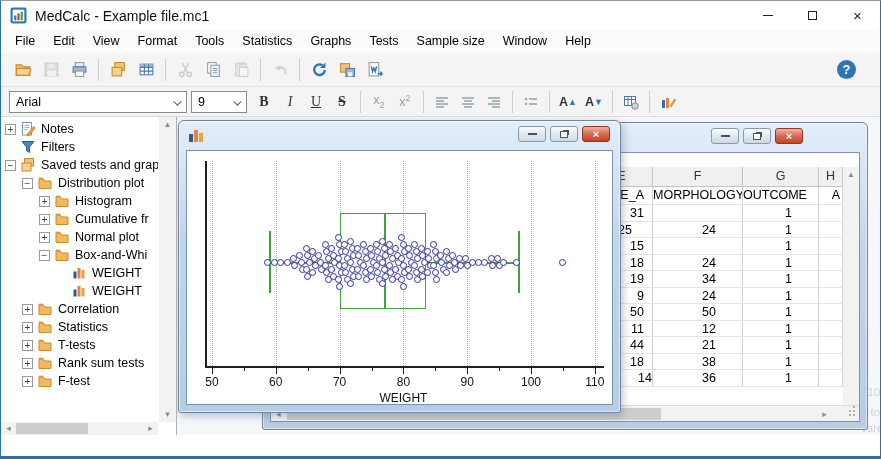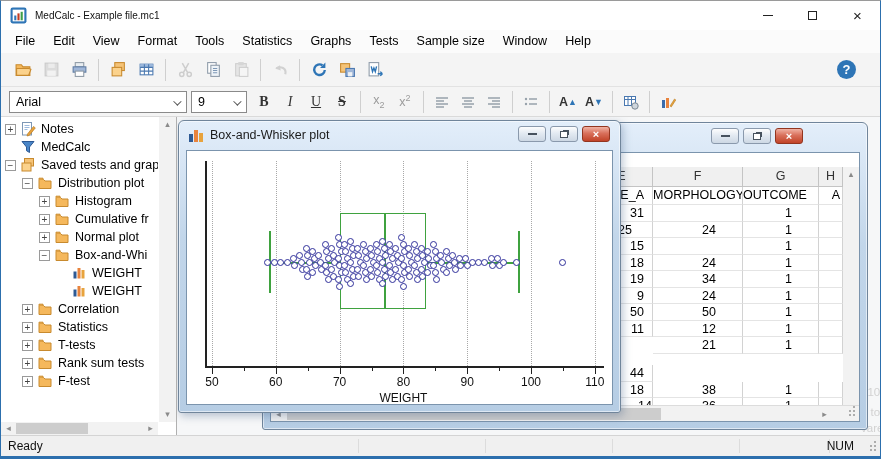--- a/index.html
+++ b/index.html
@@ -3,21 +3,21 @@
 <meta charset="utf-8">
 <style>
   html,body{margin:0;padding:0;background:#d8d8d8;}
   *{box-sizing:border-box;}
   .app{position:relative;width:881px;height:459px;background:#fff;
        border:1px solid #2c6fad;border-top:1px solid #9a9a9a;border-bottom:3px solid #2c6fad;
        font-family:"Liberation Sans",sans-serif;font-size:12.5px;color:#000;overflow:hidden;}
   
   .titlebar{position:absolute;left:0;top:0;right:0;height:29px;background:#fff;display:flex;align-items:center;}
   .titlebar .appicon{margin:0 8px 0 9px;width:17px;height:17px;flex:0 0 auto;}
-  .title-text{font-size:10px;color:#111;text-align:right;}
+  .title-text{font-size:14px;color:#111;text-align:right;}
   .wbtns{position:absolute;right:0;top:0;height:29px;display:flex;}
   .wbtn{width:45px;height:29px;display:flex;align-items:center;justify-content:center;color:#222;}
   .glyph-min{width:10px;height:1px;background:#222;}
   .glyph-max{width:9px;height:9px;border:1px solid #222;}
   .glyph-close{font-size:15px;line-height:15px;}
   
   .menubar{position:absolute;left:0;top:29px;right:0;height:23px;background:#fbfbfb;display:flex;align-items:center;padding-left:5px;}
   .menu-item{padding:0 9px;line-height:23px;font-size:12.5px;}
   
   .toolbar1{position:absolute;left:0;top:52px;right:0;height:34px;background:#f4f4f4;border-bottom:1px solid #e2e2e2;display:flex;align-items:center;padding-left:8px;}
@@ -330,21 +330,21 @@
                 <path d="M4.5 4.5h5M4.5 6.5h5M4.5 8.5h3" stroke="#9db9dd"></path>
                 <path d="M7.5 13l6-7.5 1.8 1.4-6 7.5-2.3.6z" fill="#e8a33d" stroke="#b97d25" stroke-width=".7"></path>
               </svg></div>
             <div class="t-label">Notes</div>
           </div>
           <div class="t-row" style="padding-left: 4px;">
             <div class="t-exp-sp"></div>
             <div class="t-icon"><svg viewBox="0 0 16 16">
                 <path d="M2 2.5h12L9.5 8v5.5l-3-1.8V8z" fill="#4a86c8" stroke="#2e5a94"></path>
               </svg></div>
-            <div class="t-label">MedCalc</div>
+            <div class="t-label">Filters</div>
           </div>
           <div class="t-row" style="padding-left: 4px;">
             <div class="t-exp">−</div>
             <div class="t-icon"><svg viewBox="0 0 16 16">
                 <rect x="4.5" y="1.5" width="9" height="7.5" fill="#f5c377" stroke="#c88a2e"></rect>
                 <rect x="2" y="6" width="9" height="8" fill="#fbd28c" stroke="#c88a2e"></rect>
               </svg></div>
             <div class="t-label">Saved tests and grap</div>
           </div>
           <div class="t-row" style="padding-left: 21px;">
@@ -543,21 +543,21 @@
               </div>
               <div class="srow data">
                 <div class="scell" style="width: 320px; padding-right: 0px;"></div>
                 <div class="scell" style="width: 62px; padding-right: 8px;">11</div>
                 <div class="scell" style="width: 90px; padding-right: 26px;">12</div>
                 <div class="scell" style="width: 76px; padding-right: 26px;">1</div>
                 <div class="scell" style="width: 24px; padding-right: 2px;"></div>
               </div>
               <div class="srow data">
                 <div class="scell" style="width: 320px; padding-right: 0px;"></div>
-                <div class="scell" style="width: 62px; padding-right: 8px; margin-top: 28px;">44</div>
+                <div class="scell" style="width: 62px; padding-right: 8px;">44</div>
                 <div class="scell" style="width: 90px; padding-right: 26px;">21</div>
                 <div class="scell" style="width: 76px; padding-right: 26px;">1</div>
                 <div class="scell" style="width: 24px; padding-right: 2px;"></div>
               </div>
               <div class="srow data">
                 <div class="scell" style="width: 320px; padding-right: 0px;"></div>
                 <div class="scell" style="width: 62px; padding-right: 8px;">18</div>
                 <div class="scell" style="width: 90px; padding-right: 26px;">38</div>
                 <div class="scell" style="width: 76px; padding-right: 26px;">1</div>
                 <div class="scell" style="width: 24px; padding-right: 2px;"></div>
@@ -583,21 +583,20 @@
         </div>
       </div>
 
       <div class="win7" style="left:1px;top:3px;width:443px;height:293px;z-index:2;box-shadow:0 0 0 1px rgba(255,255,255,.55) inset, 2px 3px 8px rgba(60,90,130,.35);">
         <div class="w7title">
           <span class="chart-ico">
             <i style="height:8px;background:#2e5a94;"></i>
               <i style="height:12px;background:#e8833d;"></i>
               <i style="height:9px;background:#e8a33d;"></i>
           </span>
-          <span class="w7name">Box-and-Whisker plot</span>
         </div>
         <div class="w7btns" style="right:10px;">
           <div class="w7btn">
               <span class="bar"></span>
             </div>
           <div class="w7btn">
               <span class="rest"></span>
             </div>
           <div class="w7btn w7close">
               <span>×</span>
@@ -792,24 +791,14 @@
               <div class="dot" style="left: 313.48px; top: 107.5px;"></div>
               <div class="dot" style="left: 326.24px; top: 107.5px;"></div>
               <div class="dot" style="left: 372.4px; top: 107.5px;"></div>
             </div>
         </div>
       </div>
 
     </div>
   </div>
 
-  <div class="statusbar">
-    <span class="status-left">Ready</span>
-    <div class="sdiv" style="left:357px;"></div>
-    <div class="sdiv" style="left:484px;"></div>
-    <div class="sdiv" style="left:611px;"></div>
-    <div class="sdiv" style="left:738px;"></div>
-    <div class="sdiv" style="left:828px;"></div>
-    <span class="status-num">NUM</span>
-    <div class="grip"></div>
-  </div>
 
 </div>
 
 </body></html>

